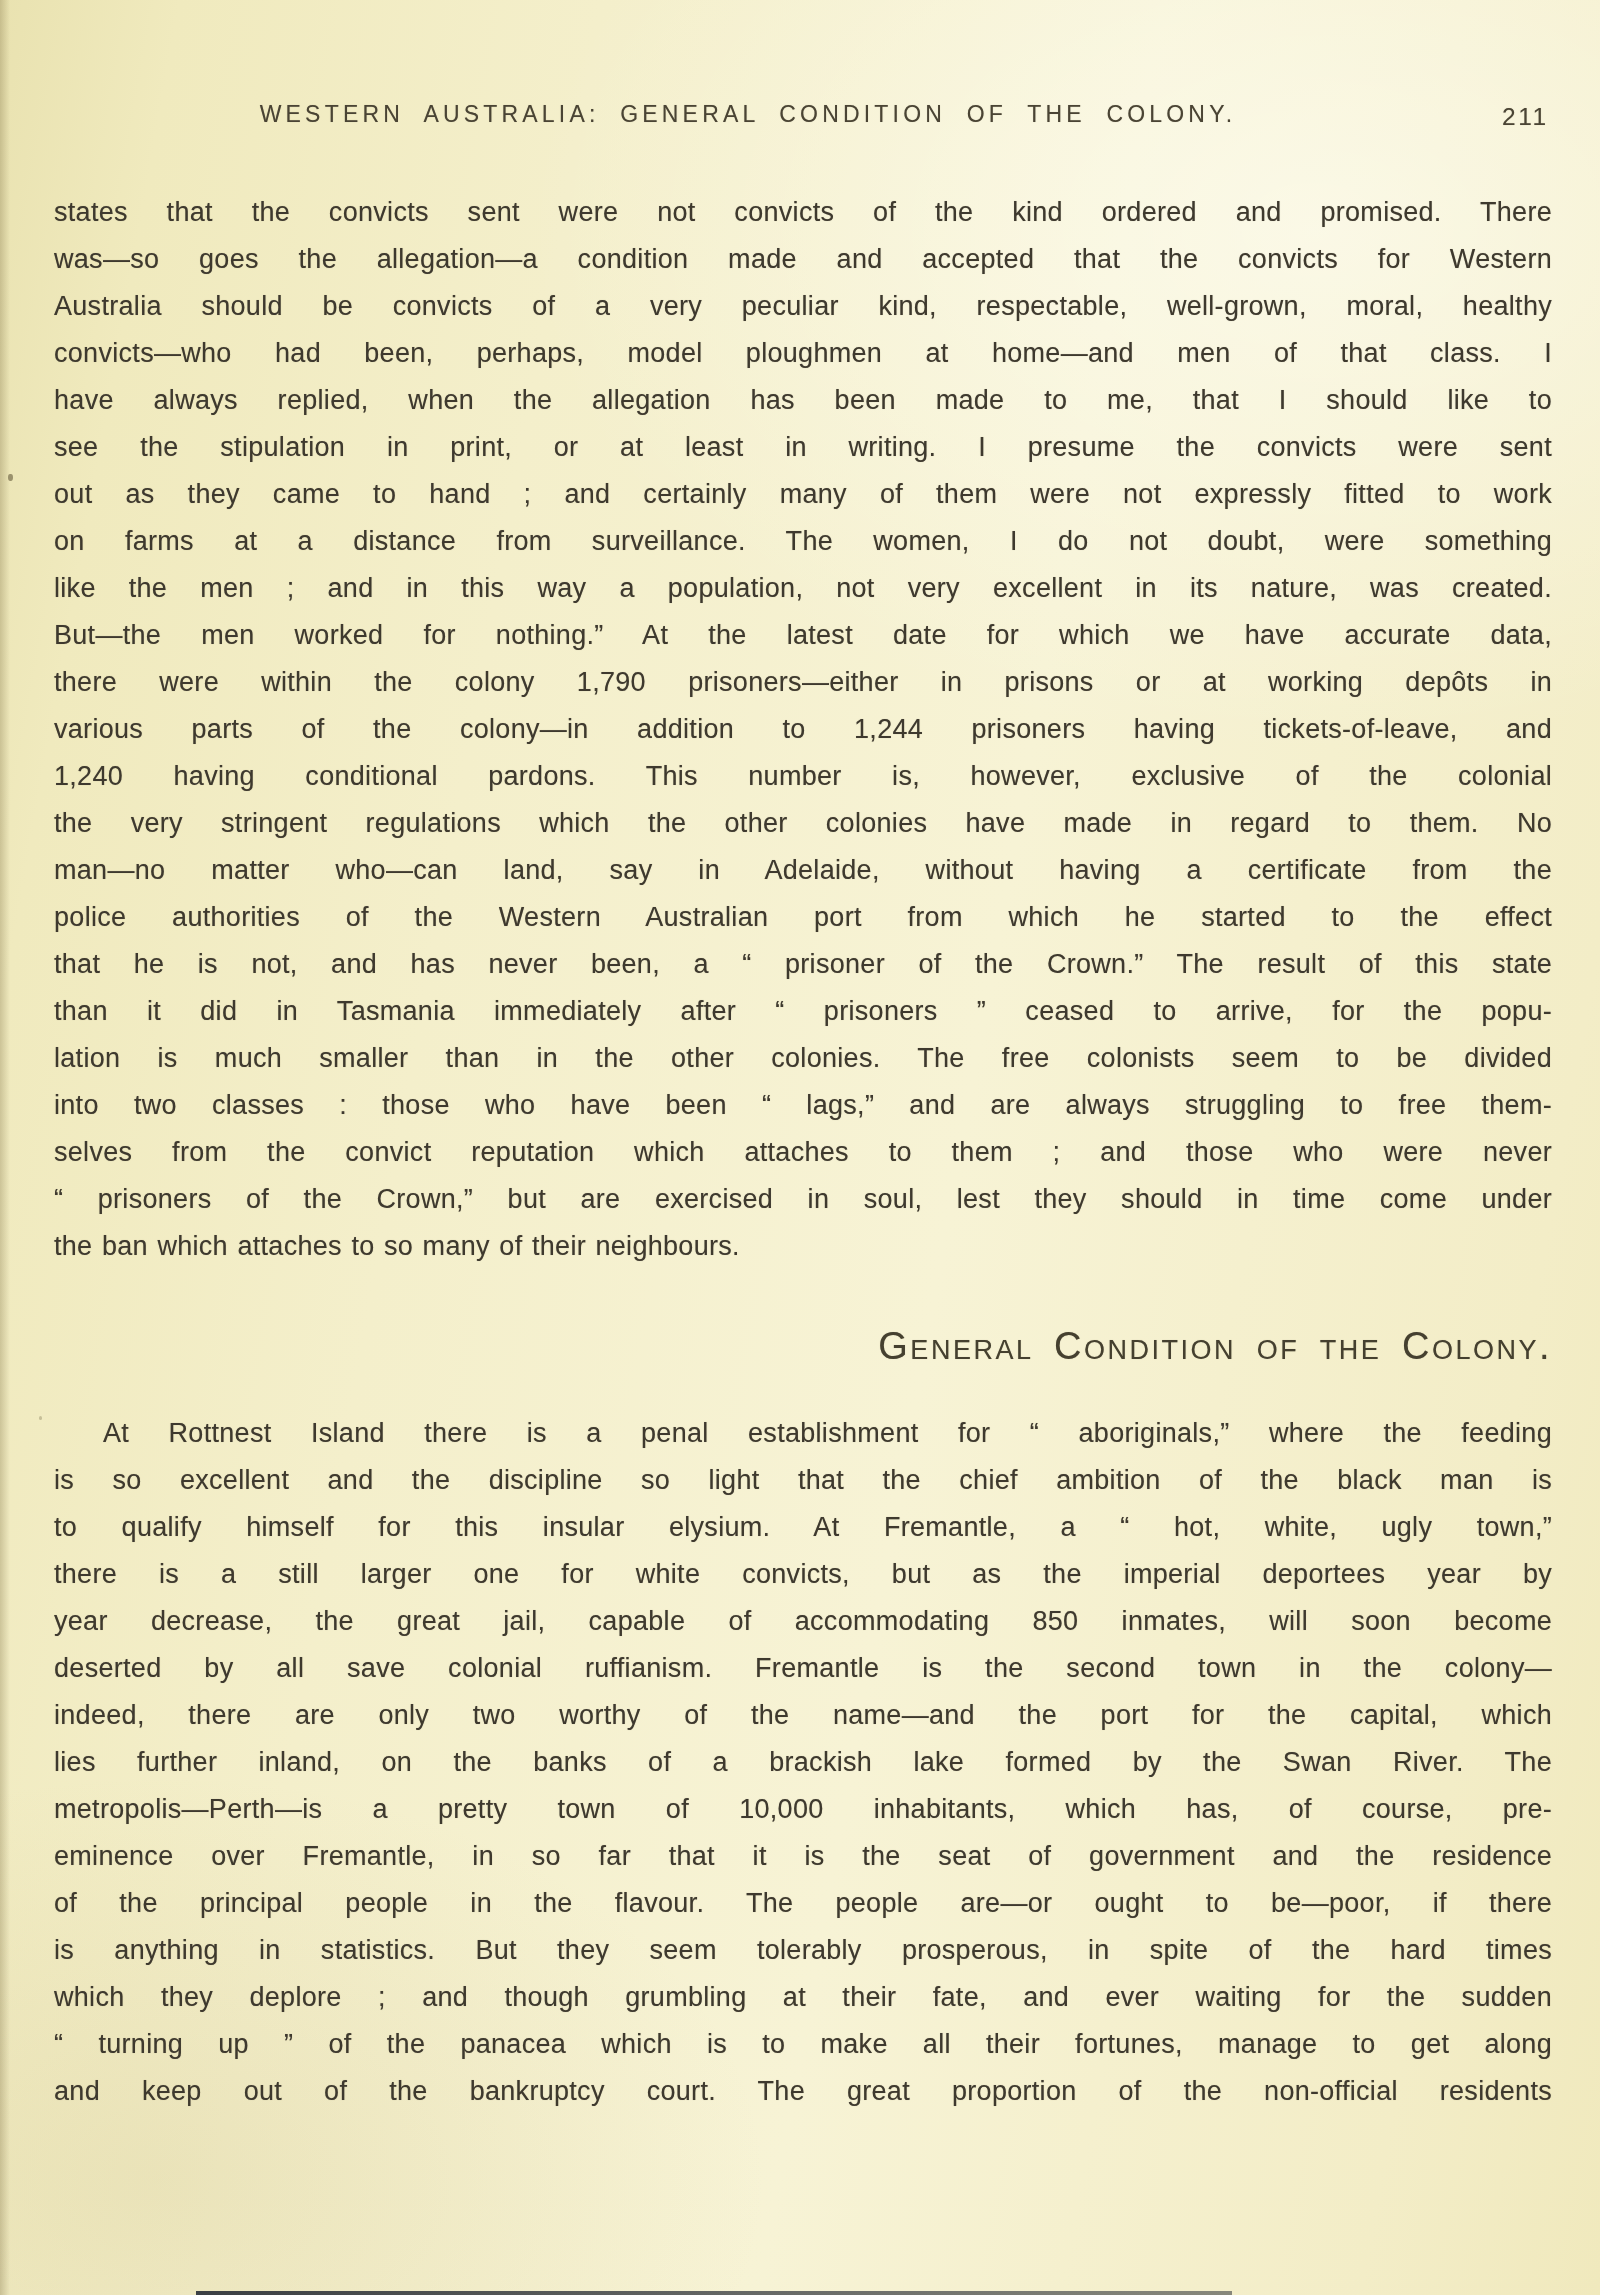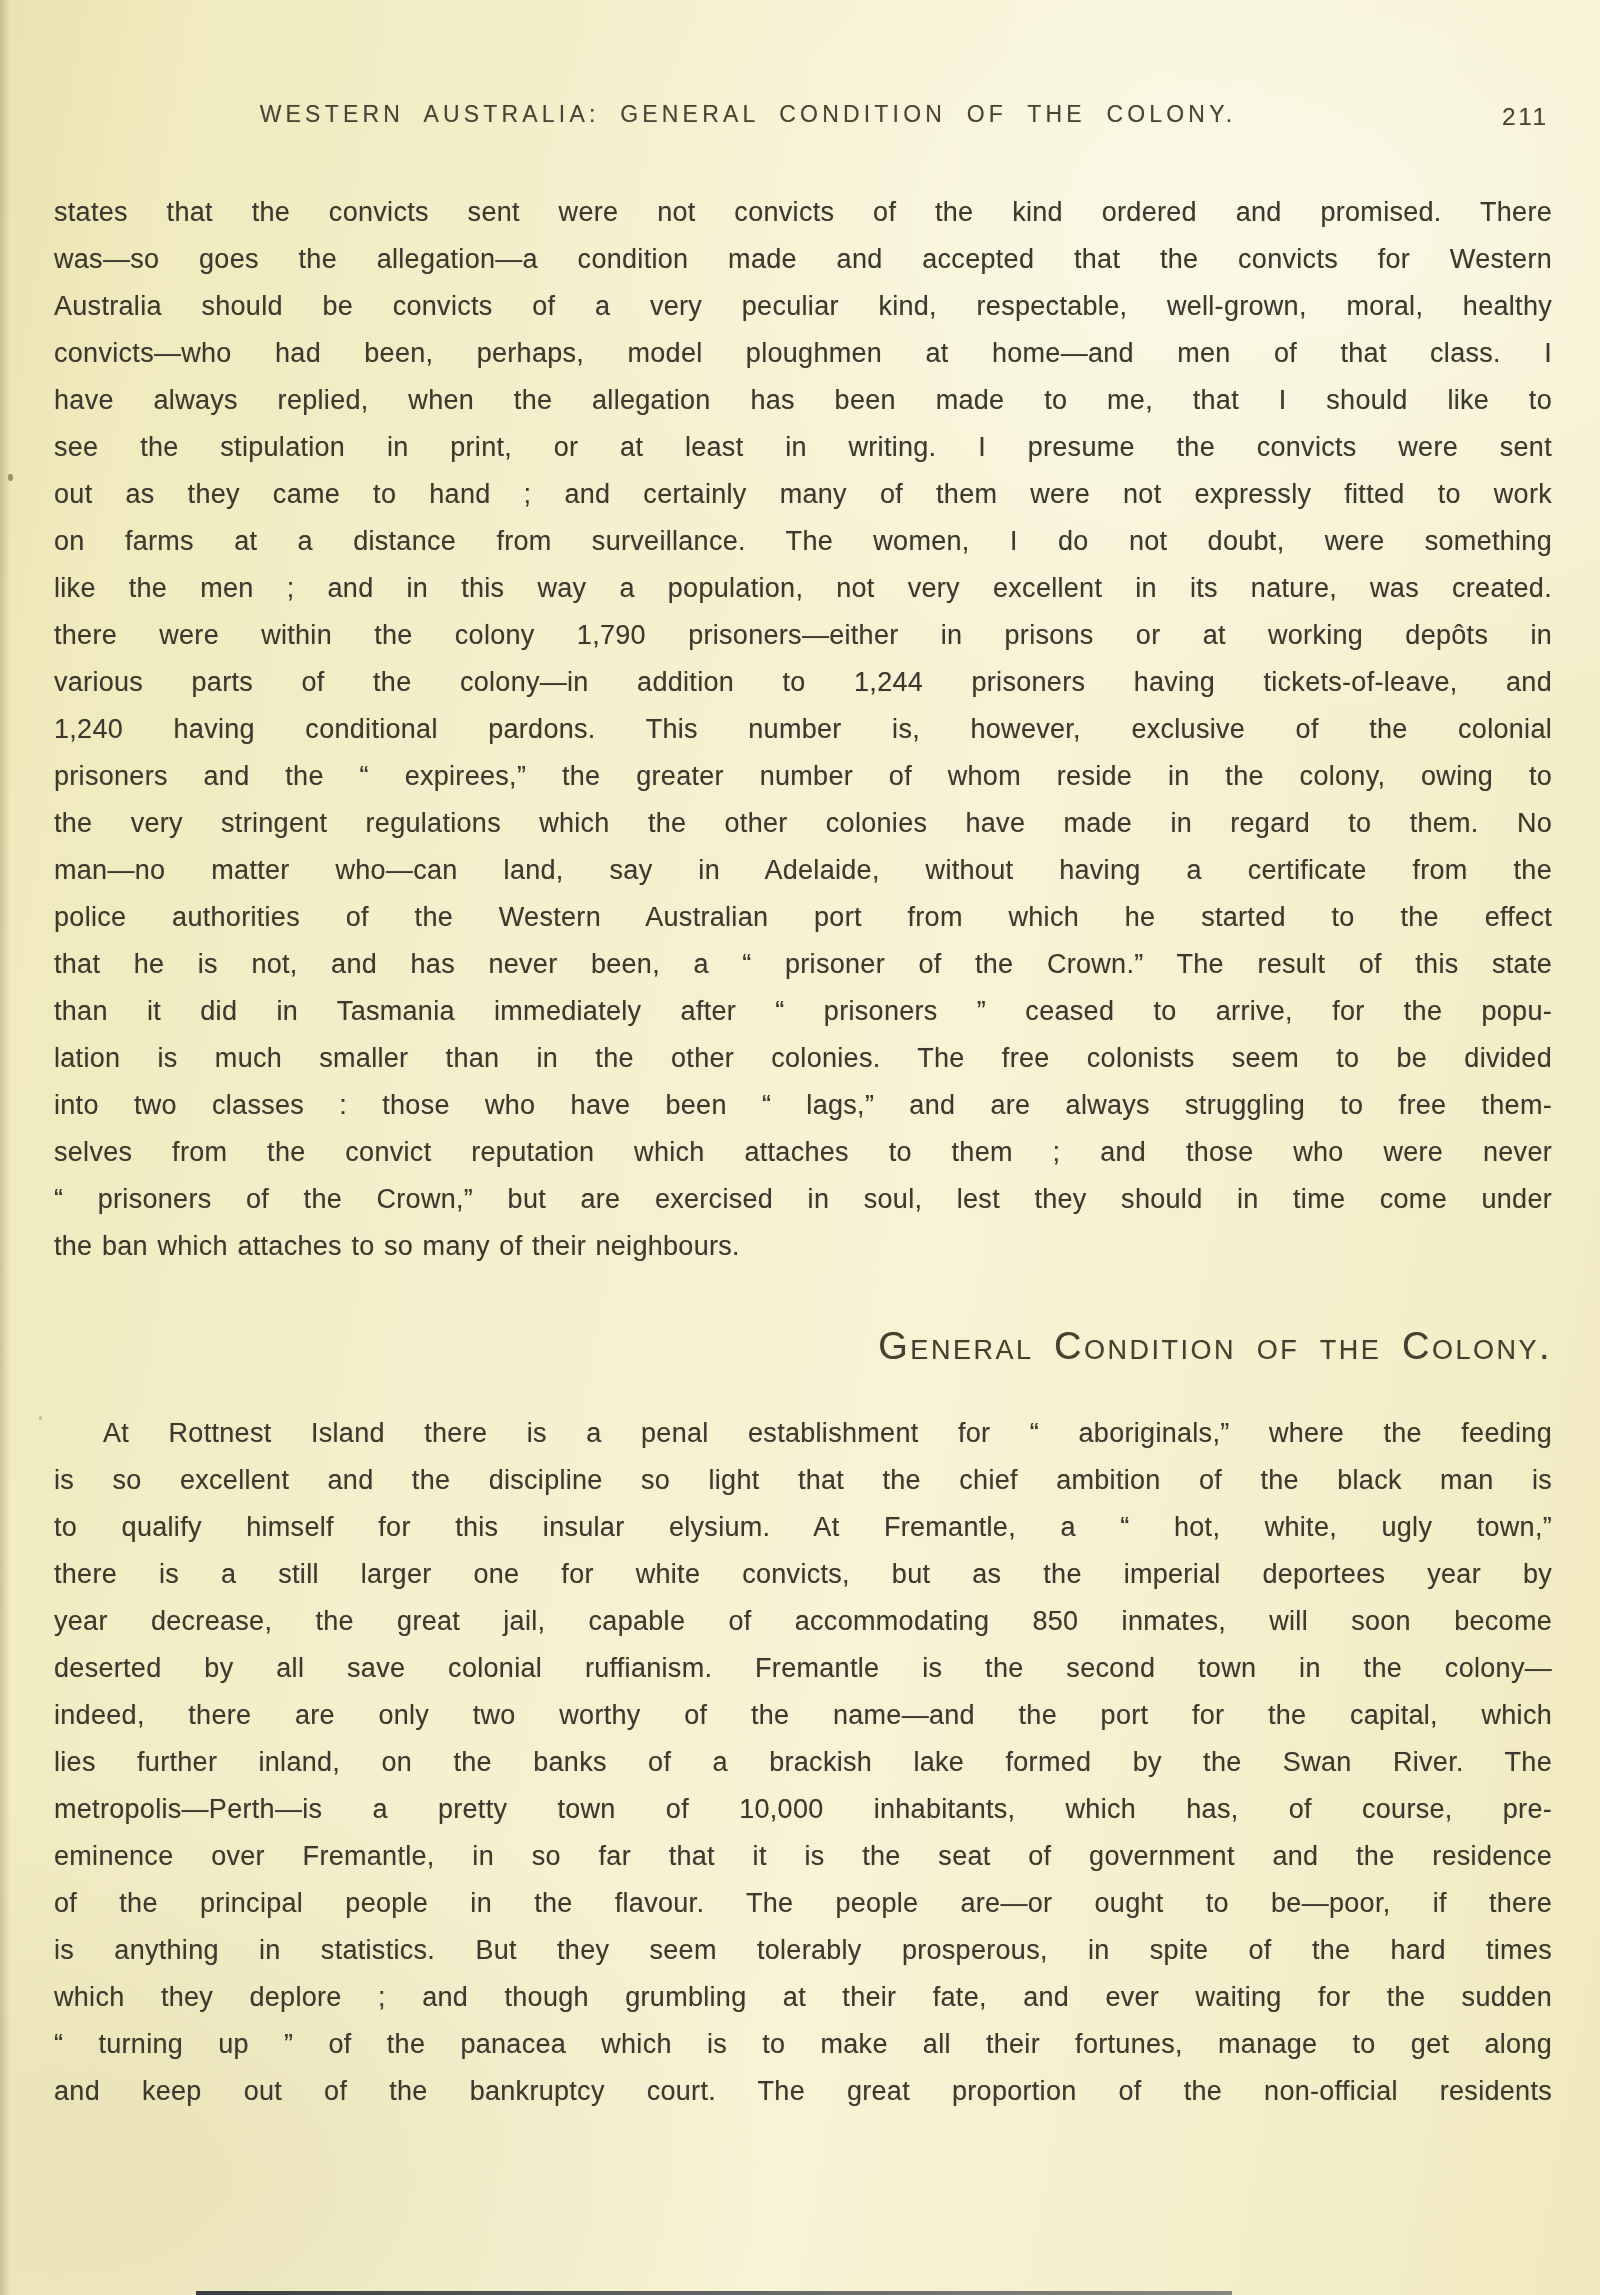--- a/index.html
+++ b/index.html
@@ -122,24 +122,24 @@
     <div class="para para--ends">
         <div class="line">states that the convicts sent were not convicts of the kind ordered and promised. There</div>
         <div class="line">was—so goes the allegation—a condition made and accepted that the convicts for Western</div>
         <div class="line">Australia should be convicts of a very peculiar kind, respectable, well-grown, moral, healthy</div>
         <div class="line">convicts—who had been, perhaps, model ploughmen at home—and men of that class. I</div>
         <div class="line">have always replied, when the allegation has been made to me, that I should like to</div>
         <div class="line">see the stipulation in print, or at least in writing. I presume the convicts were sent</div>
         <div class="line">out as they came to hand ; and certainly many of them were not expressly fitted to work</div>
         <div class="line">on farms at a distance from surveillance. The women, I do not doubt, were something</div>
         <div class="line">like the men ; and in this way a population, not very excellent in its nature, was created.</div>
+        <div class="line">But—the men worked for nothing.” At the latest date for which we have accurate data,</div>
         <div class="line">there were within the colony 1,790 prisoners—either in prisons or at working depôts in</div>
         <div class="line">various parts of the colony—in addition to 1,244 prisoners having tickets-of-leave, and</div>
         <div class="line">1,240 having conditional pardons. This number is, however, exclusive of the colonial</div>
-        <div class="line">prisoners and the “ expirees,” the greater number of whom reside in the colony, owing to</div>
         <div class="line">the very stringent regulations which the other colonies have made in regard to them. No</div>
         <div class="line">man—no matter who—can land, say in Adelaide, without having a certificate from the</div>
         <div class="line">police authorities of the Western Australian port from which he started to the effect</div>
         <div class="line">that he is not, and has never been, a “ prisoner of the Crown.” The result of this state</div>
         <div class="line">than it did in Tasmania immediately after “ prisoners ” ceased to arrive, for the popu-</div>
         <div class="line">lation is much smaller than in the other colonies. The free colonists seem to be divided</div>
         <div class="line">into two classes : those who have been “ lags,” and are always struggling to free them-</div>
         <div class="line">selves from the convict reputation which attaches to them ; and those who were never</div>
         <div class="line">“ prisoners of the Crown,” but are exercised in soul, lest they should in time come under</div>
         <div class="line">the ban which attaches to so many of their neighbours.</div>

